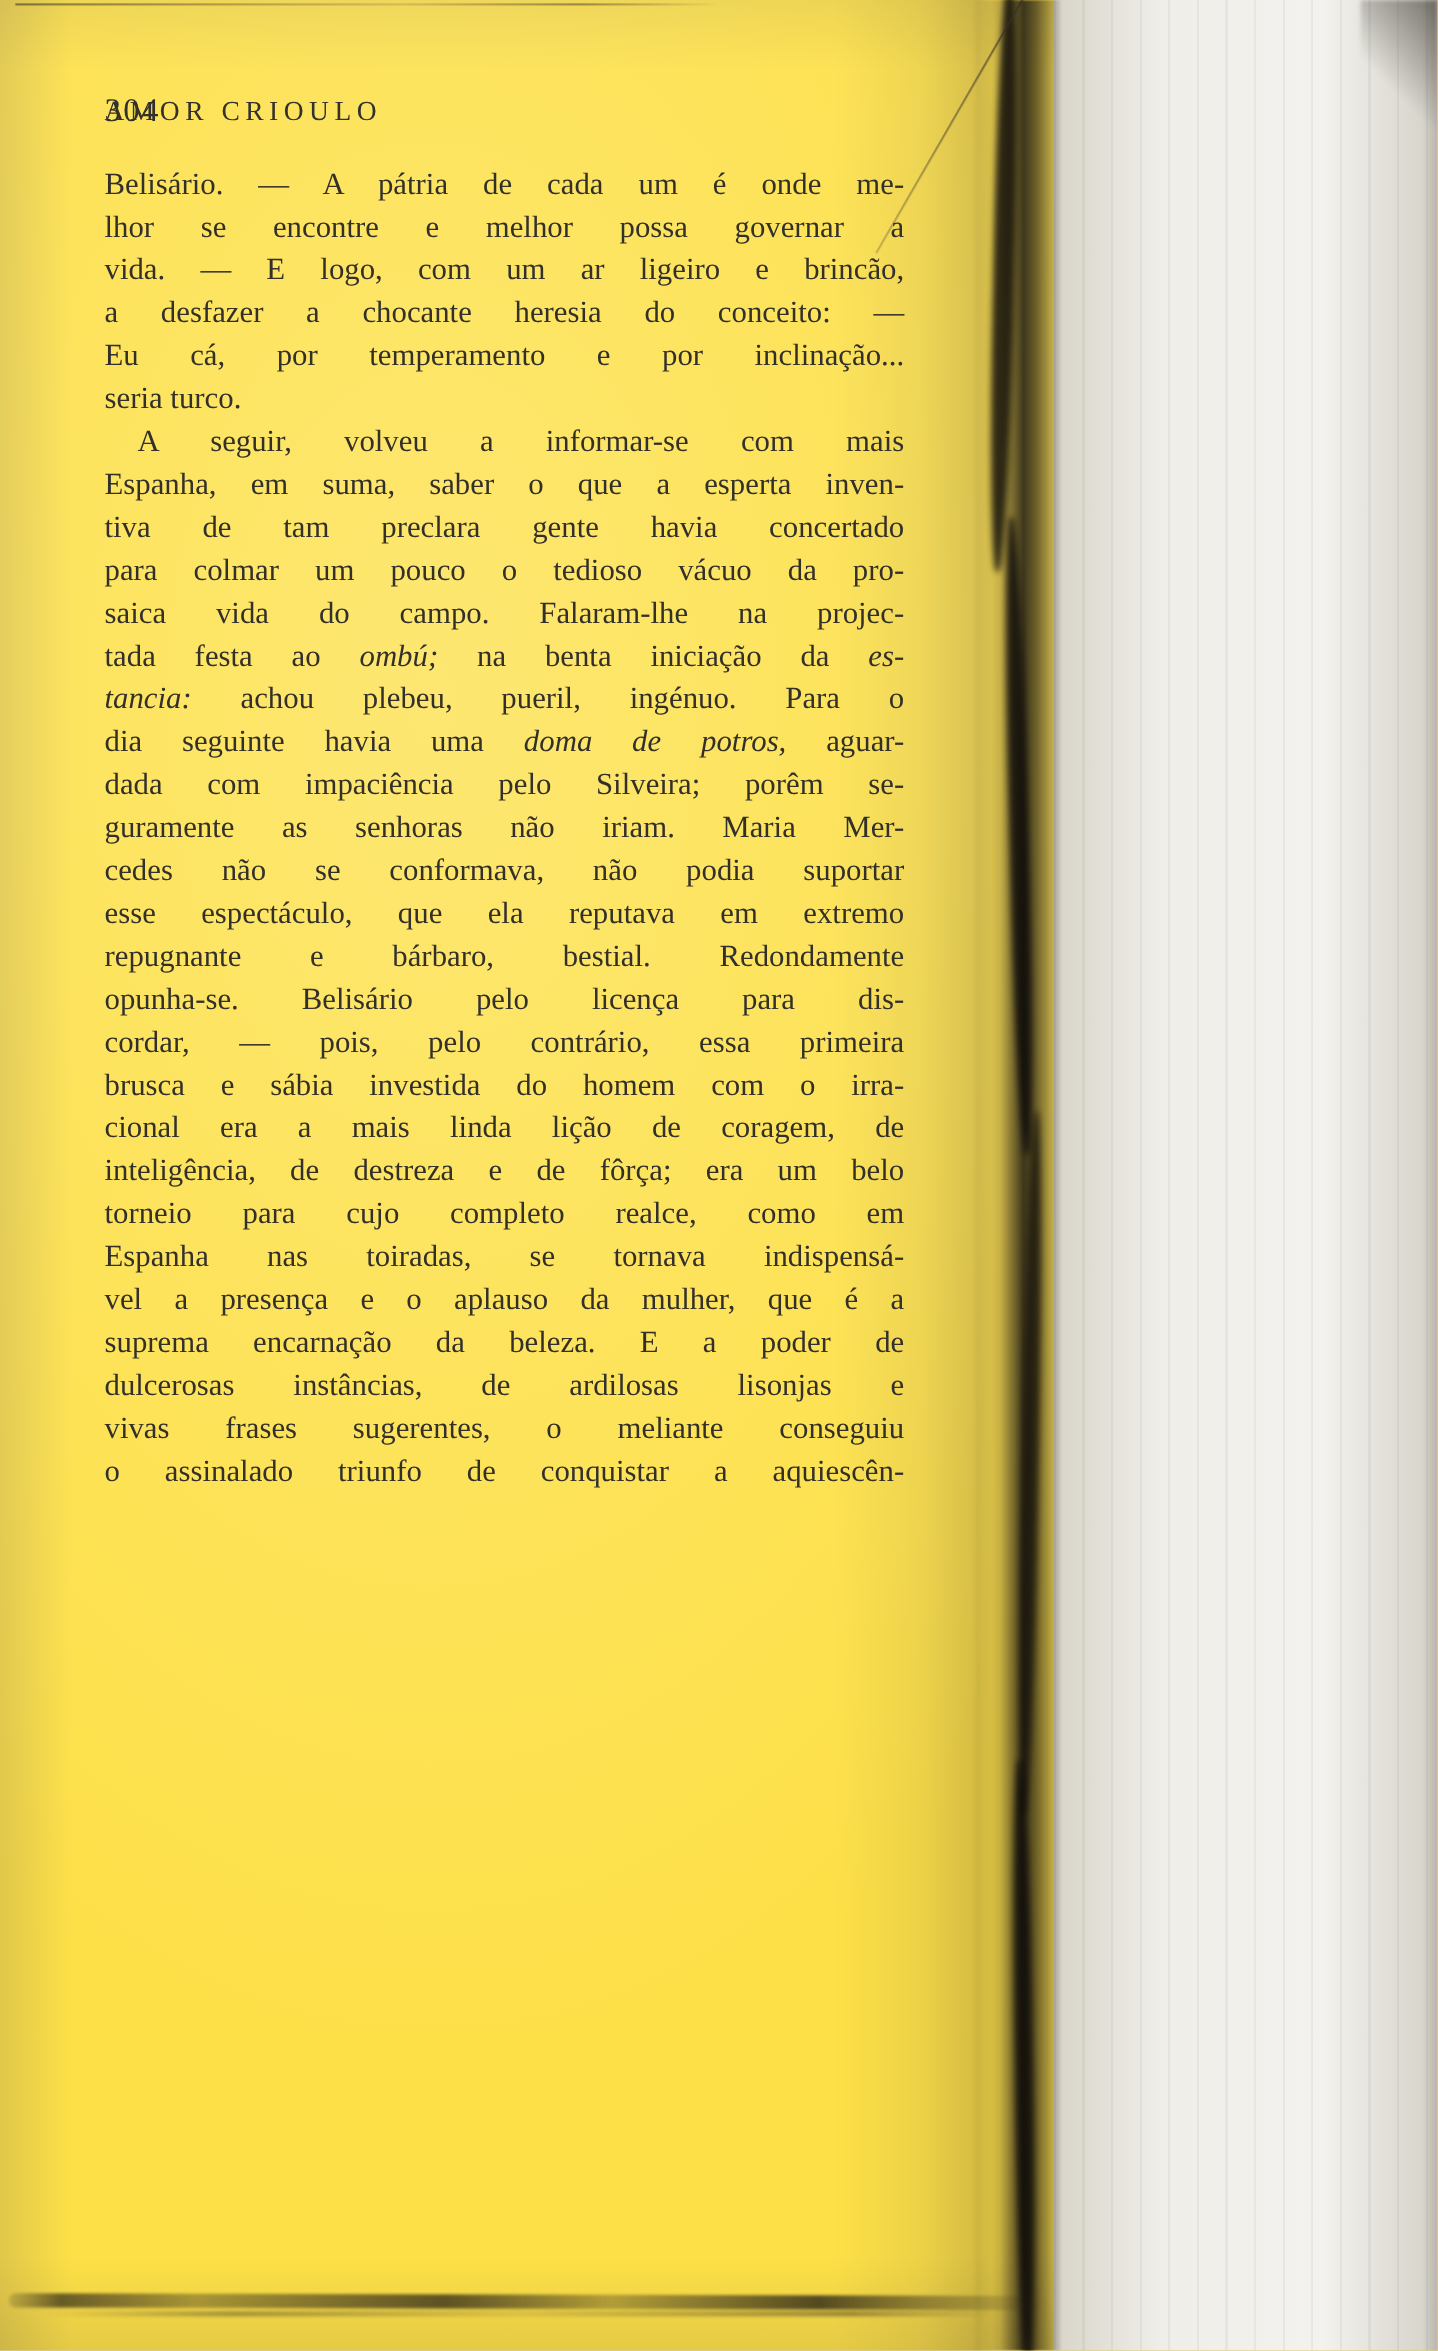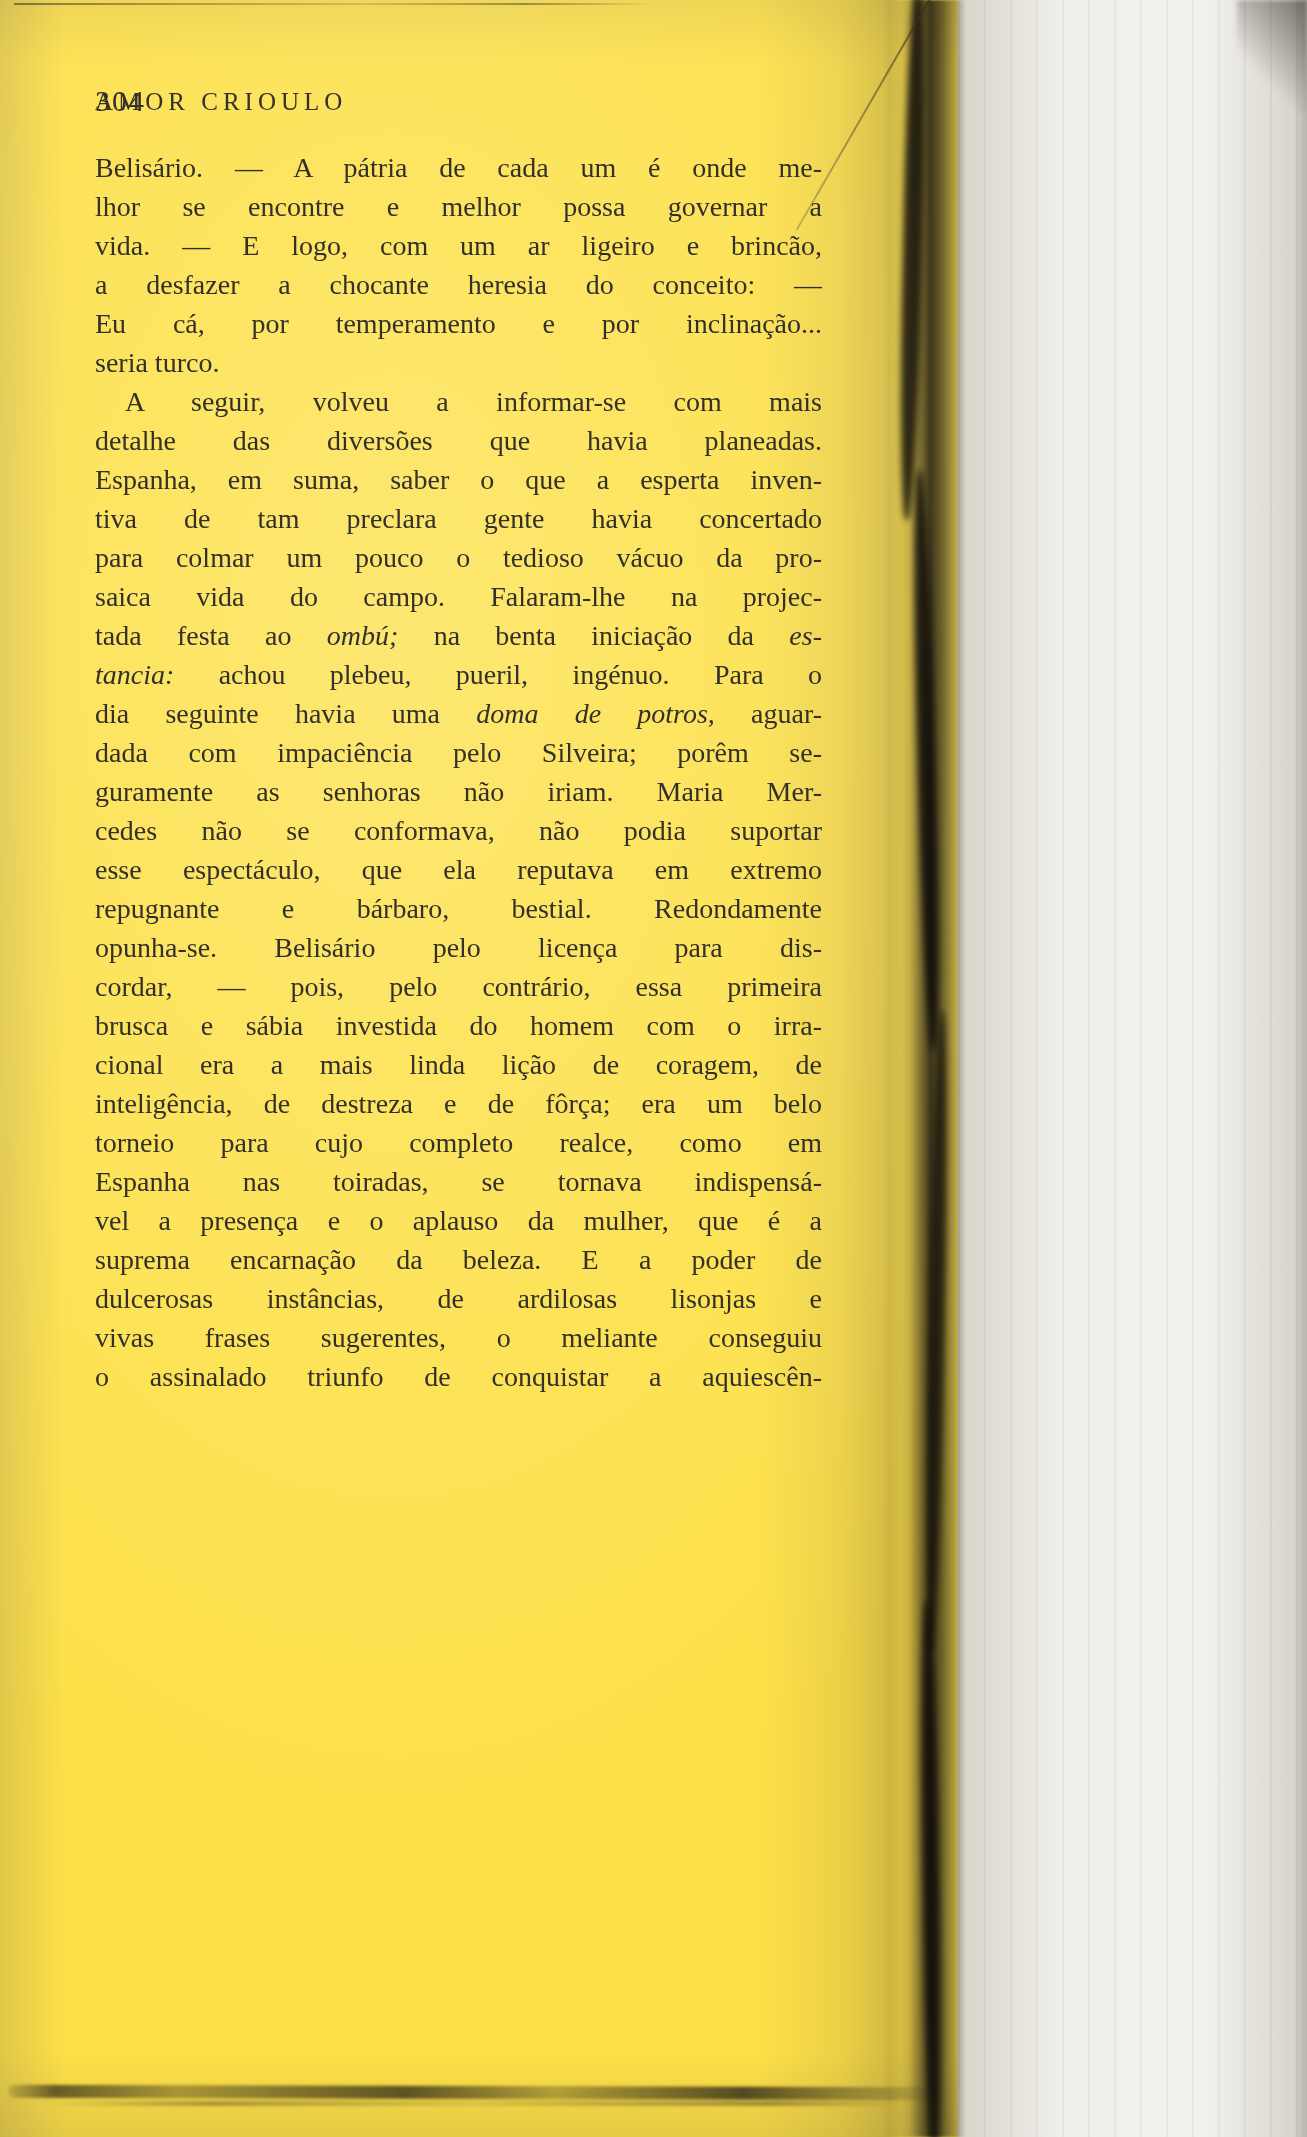--- a/index.html
+++ b/index.html
@@ -109,21 +109,20 @@
   </div>
 
   <div class="body-text">
       <div class="line"><span>Belisário. — A pátria de cada um é onde me-</span></div>
       <div class="line"><span>lhor se encontre e melhor possa governar a</span></div>
       <div class="line"><span>vida. — E logo, com um ar ligeiro e brincão,</span></div>
       <div class="line"><span>a desfazer a chocante heresia do conceito: —</span></div>
       <div class="line"><span>Eu cá, por temperamento e por inclinação...</span></div>
       <div class="line no-just"><span>seria turco.</span></div>
       <div class="line indent"><span>A seguir, volveu a informar-se com mais</span></div>
-      <div class="line"><span>detalhe das diversões que havia planeadas.</span></div>
       <div class="line"><span>Espanha, em suma, saber o que a esperta inven-</span></div>
       <div class="line"><span>tiva de tam preclara gente havia concertado</span></div>
       <div class="line"><span>para colmar um pouco o tedioso vácuo da pro-</span></div>
       <div class="line"><span>saica vida do campo. Falaram-lhe na projec-</span></div>
       <div class="line"><span>tada festa ao </span><span class="it">ombú;</span><span> na benta iniciação da </span><span class="it">es-</span></div>
       <div class="line"><span class="it">tancia:</span><span> achou plebeu, pueril, ingénuo. Para o</span></div>
       <div class="line"><span>dia seguinte havia uma </span><span class="it">doma de potros,</span><span> aguar-</span></div>
       <div class="line"><span>dada com impaciência pelo Silveira; porêm se-</span></div>
       <div class="line"><span>guramente as senhoras não iriam. Maria Mer-</span></div>
       <div class="line"><span>cedes não se conformava, não podia suportar</span></div>

